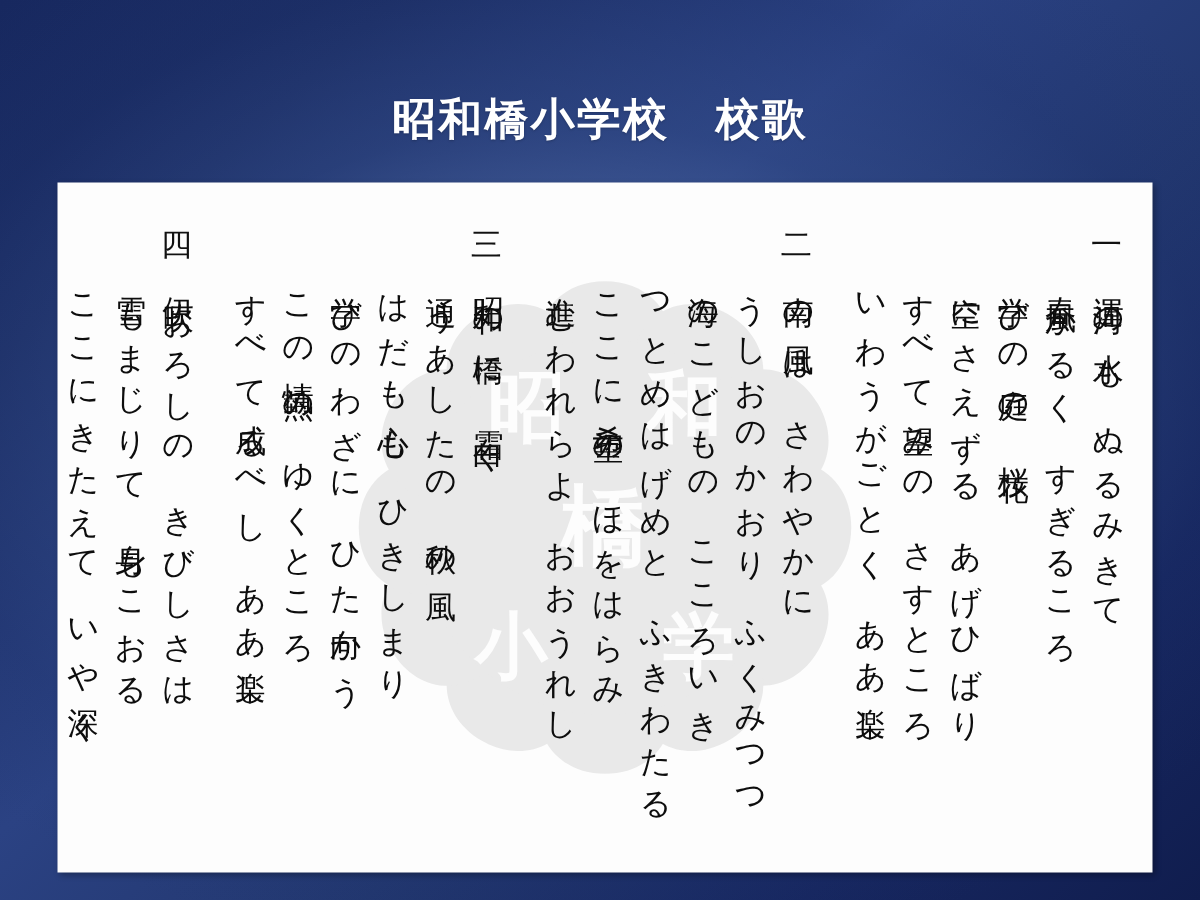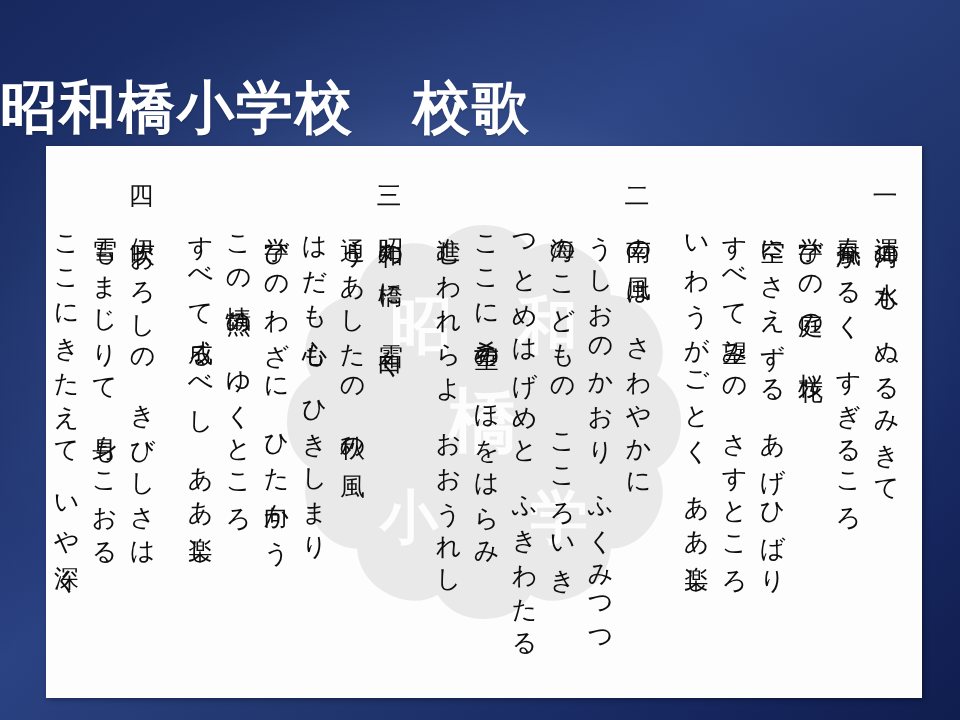--- a/index.html
+++ b/index.html
@@ -37,23 +37,24 @@
                       #172760 82%,
                       #101d4e 100%);
   }
 
   
   #title {
     position: absolute;
     left: 0;
     top: 78px;
     width: 960px;
+    text-align: center;
     color: #ffffff;
     font-family: "DejaVu Sans", "Liberation Sans", sans-serif;
-    font-size: 57px;
+    font-size: 35px;
     font-weight: 700;
     letter-spacing: 2px;
     line-height: 1.05;
     white-space: pre;
     text-shadow: 0 1px 2px rgba(0,0,0,0.22);
   }
 
   
   #panel {
     position: absolute;

